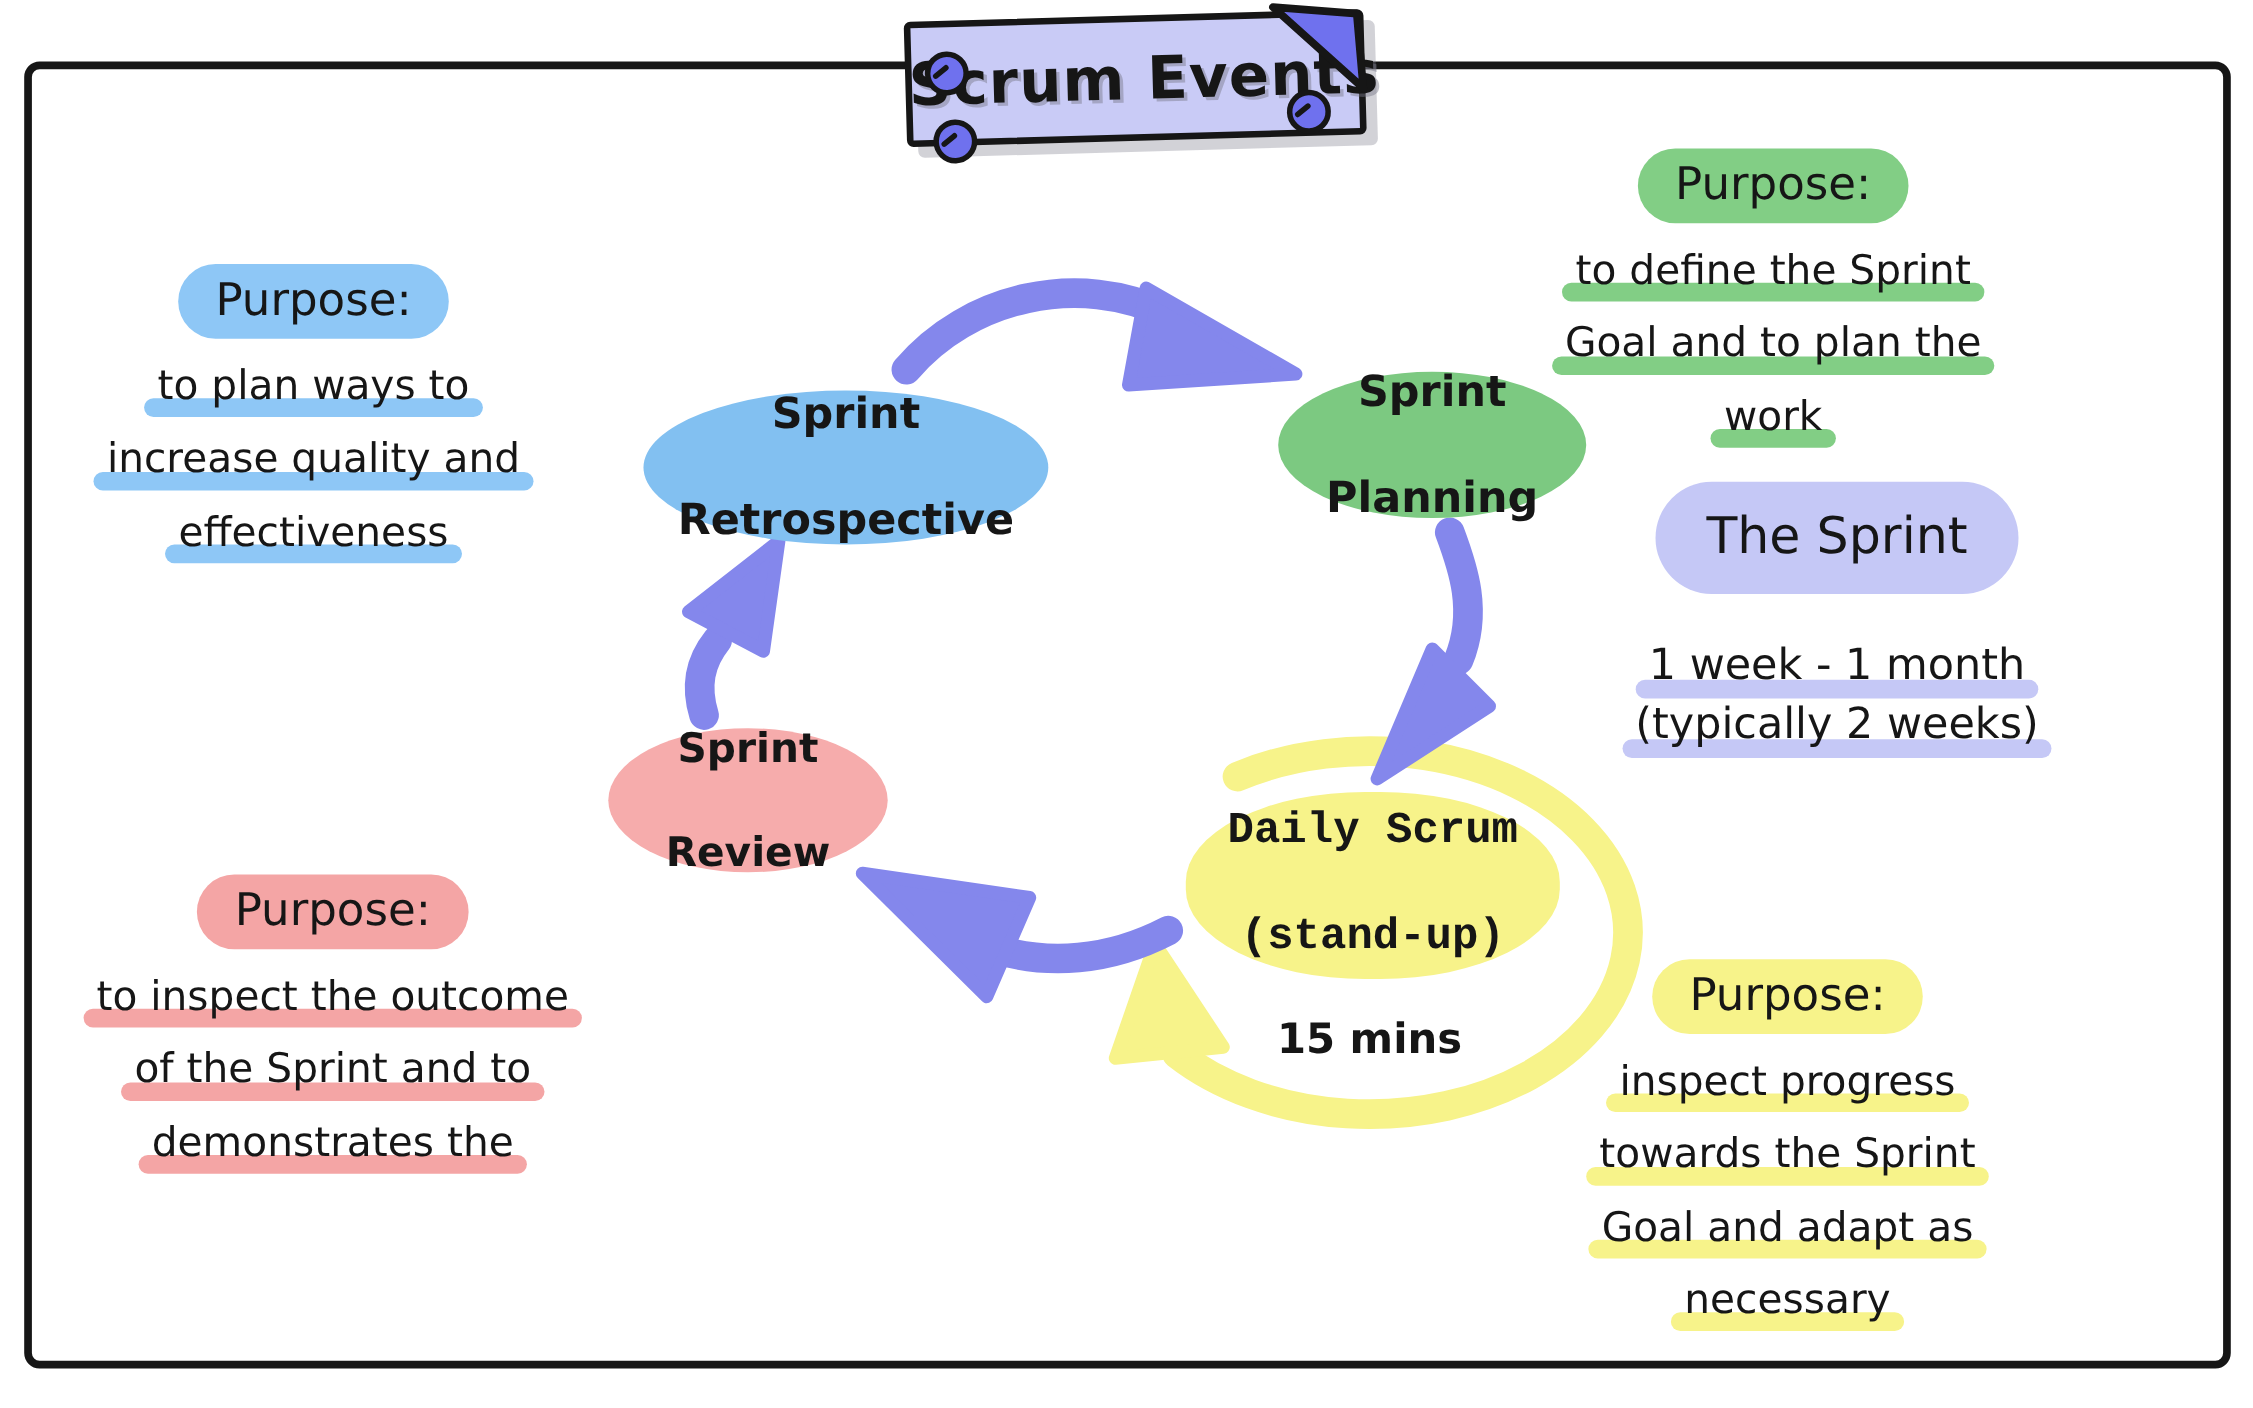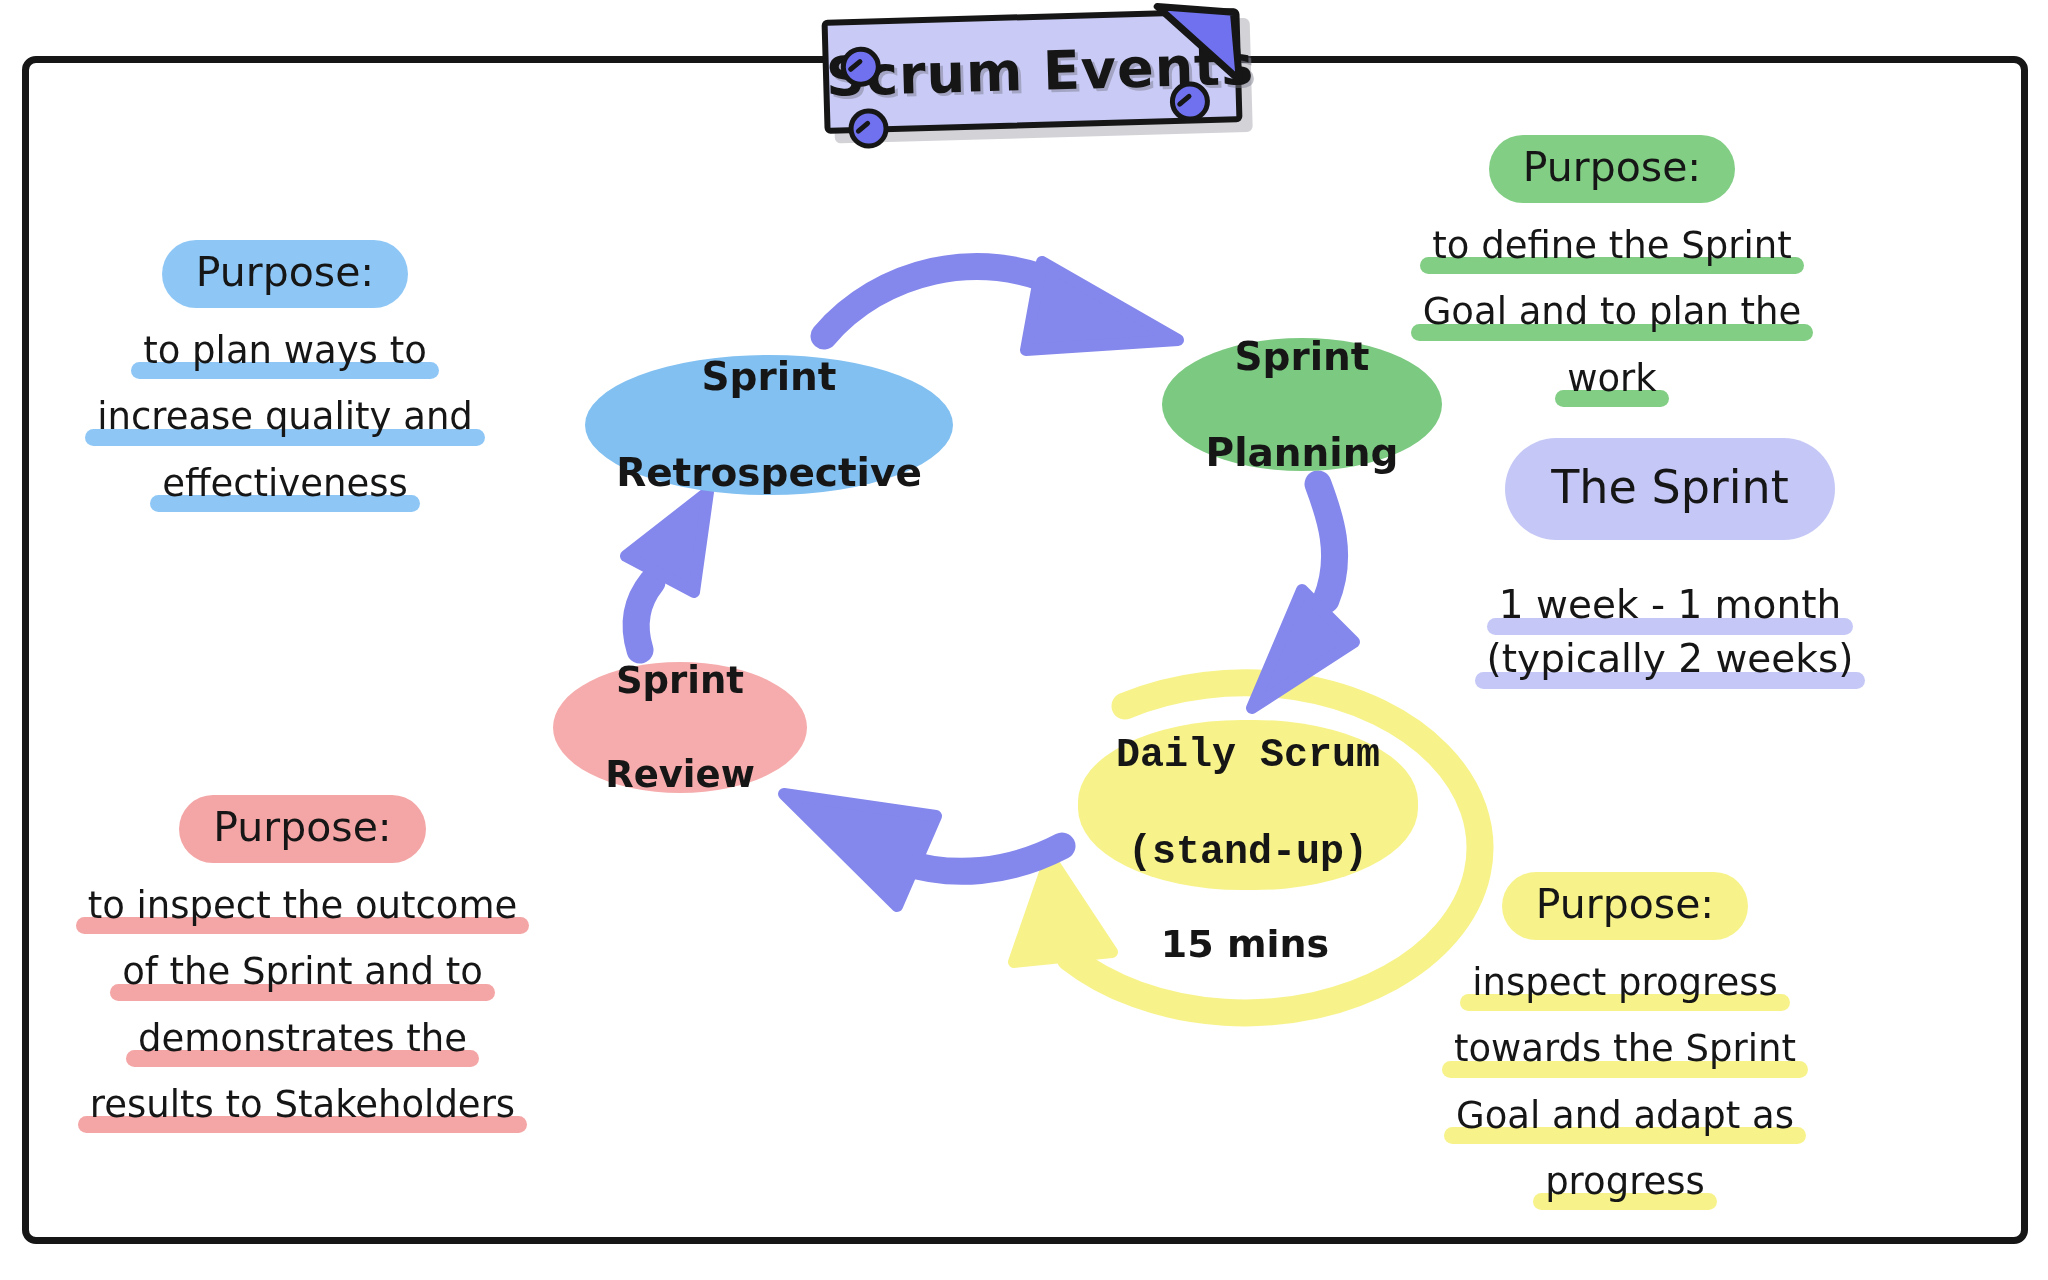--- a/index.html
+++ b/index.html
@@ -169,24 +169,23 @@
     <div class="hline"><span class="pill">The Sprint</span></div>
     <div class="line"><span class="u">1 week - 1 month</span></div>
     <div class="line"><span class="u">(typically 2 weeks)</span></div>
   </div>
 
   <div class="ann ann-pink ann-review">
     <div class="hline"><span class="pill">Purpose:</span></div>
     <div class="line"><span class="u">to inspect the outcome</span></div>
     <div class="line"><span class="u">of the Sprint and to</span></div>
     <div class="line"><span class="u">demonstrates the</span></div>
-    <div class="line"><span class="u">results to Stakeholders</span></div>
   </div>
 
   <div class="ann ann-yel ann-daily">
     <div class="hline"><span class="pill">Purpose:</span></div>
     <div class="line"><span class="u">inspect progress</span></div>
     <div class="line"><span class="u">towards the Sprint</span></div>
     <div class="line"><span class="u">Goal and adapt as</span></div>
-    <div class="line"><span class="u">progress</span></div>
+    <div class="line"><span class="u">necessary</span></div>
   </div>
 
 </div>
 
 </body></html>

